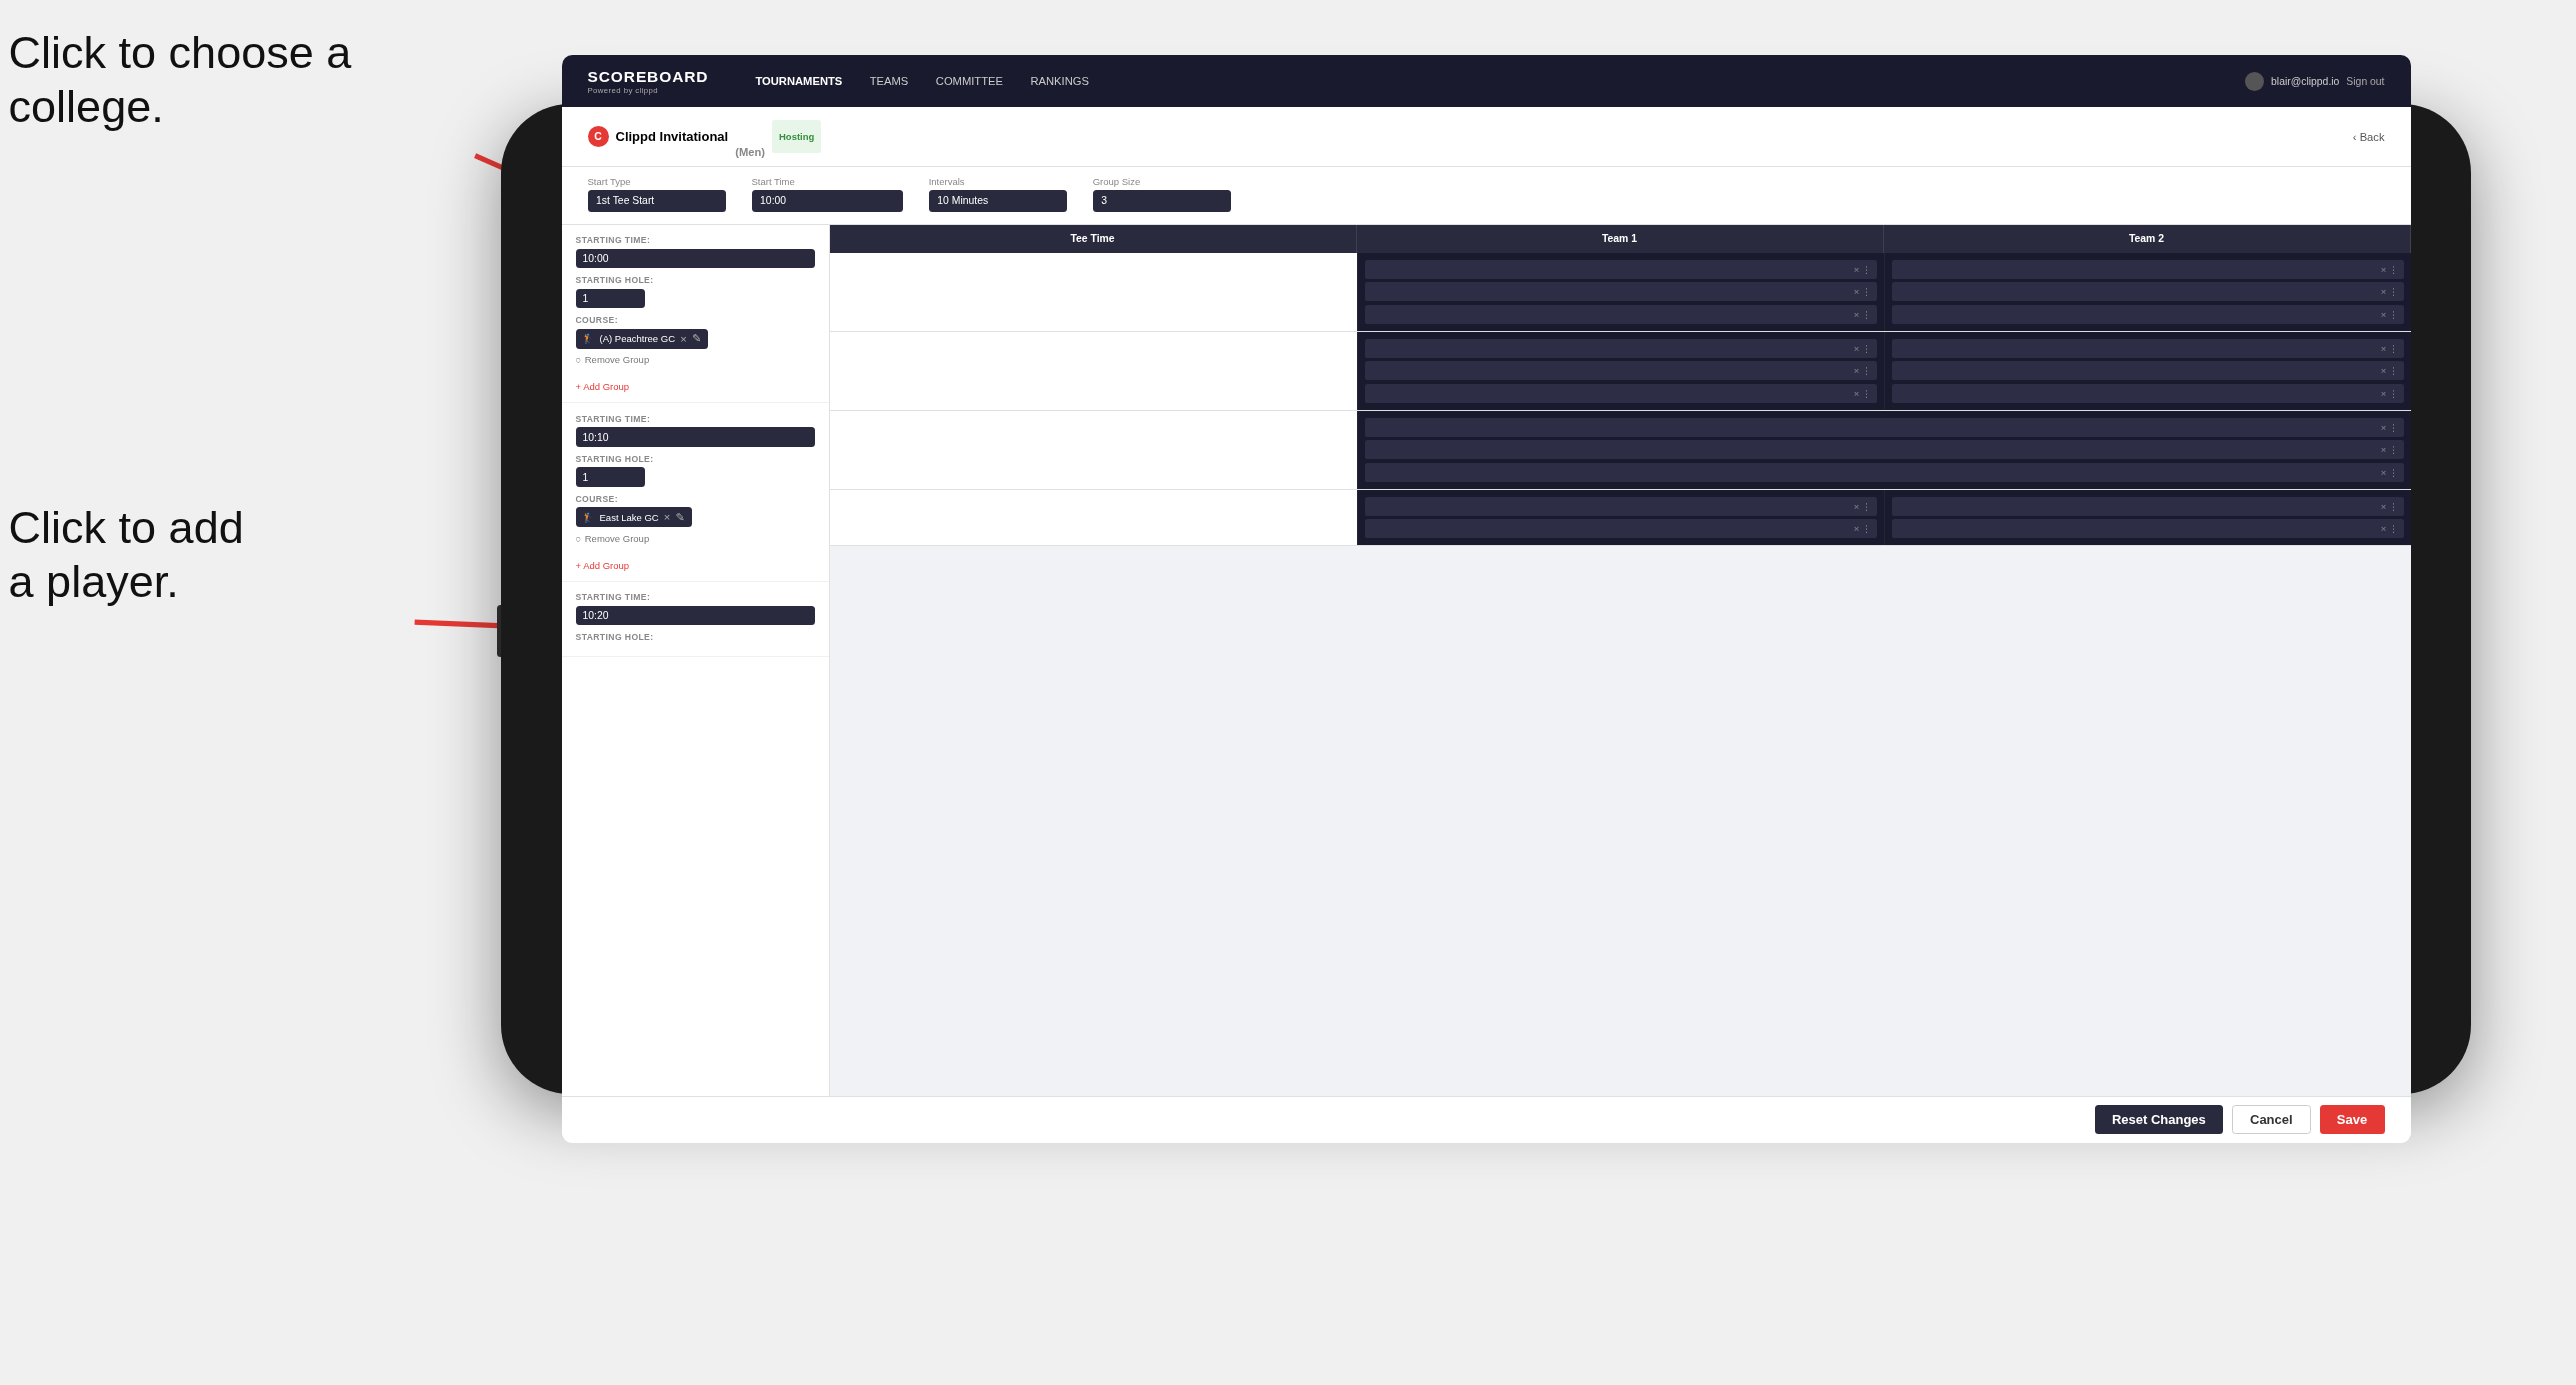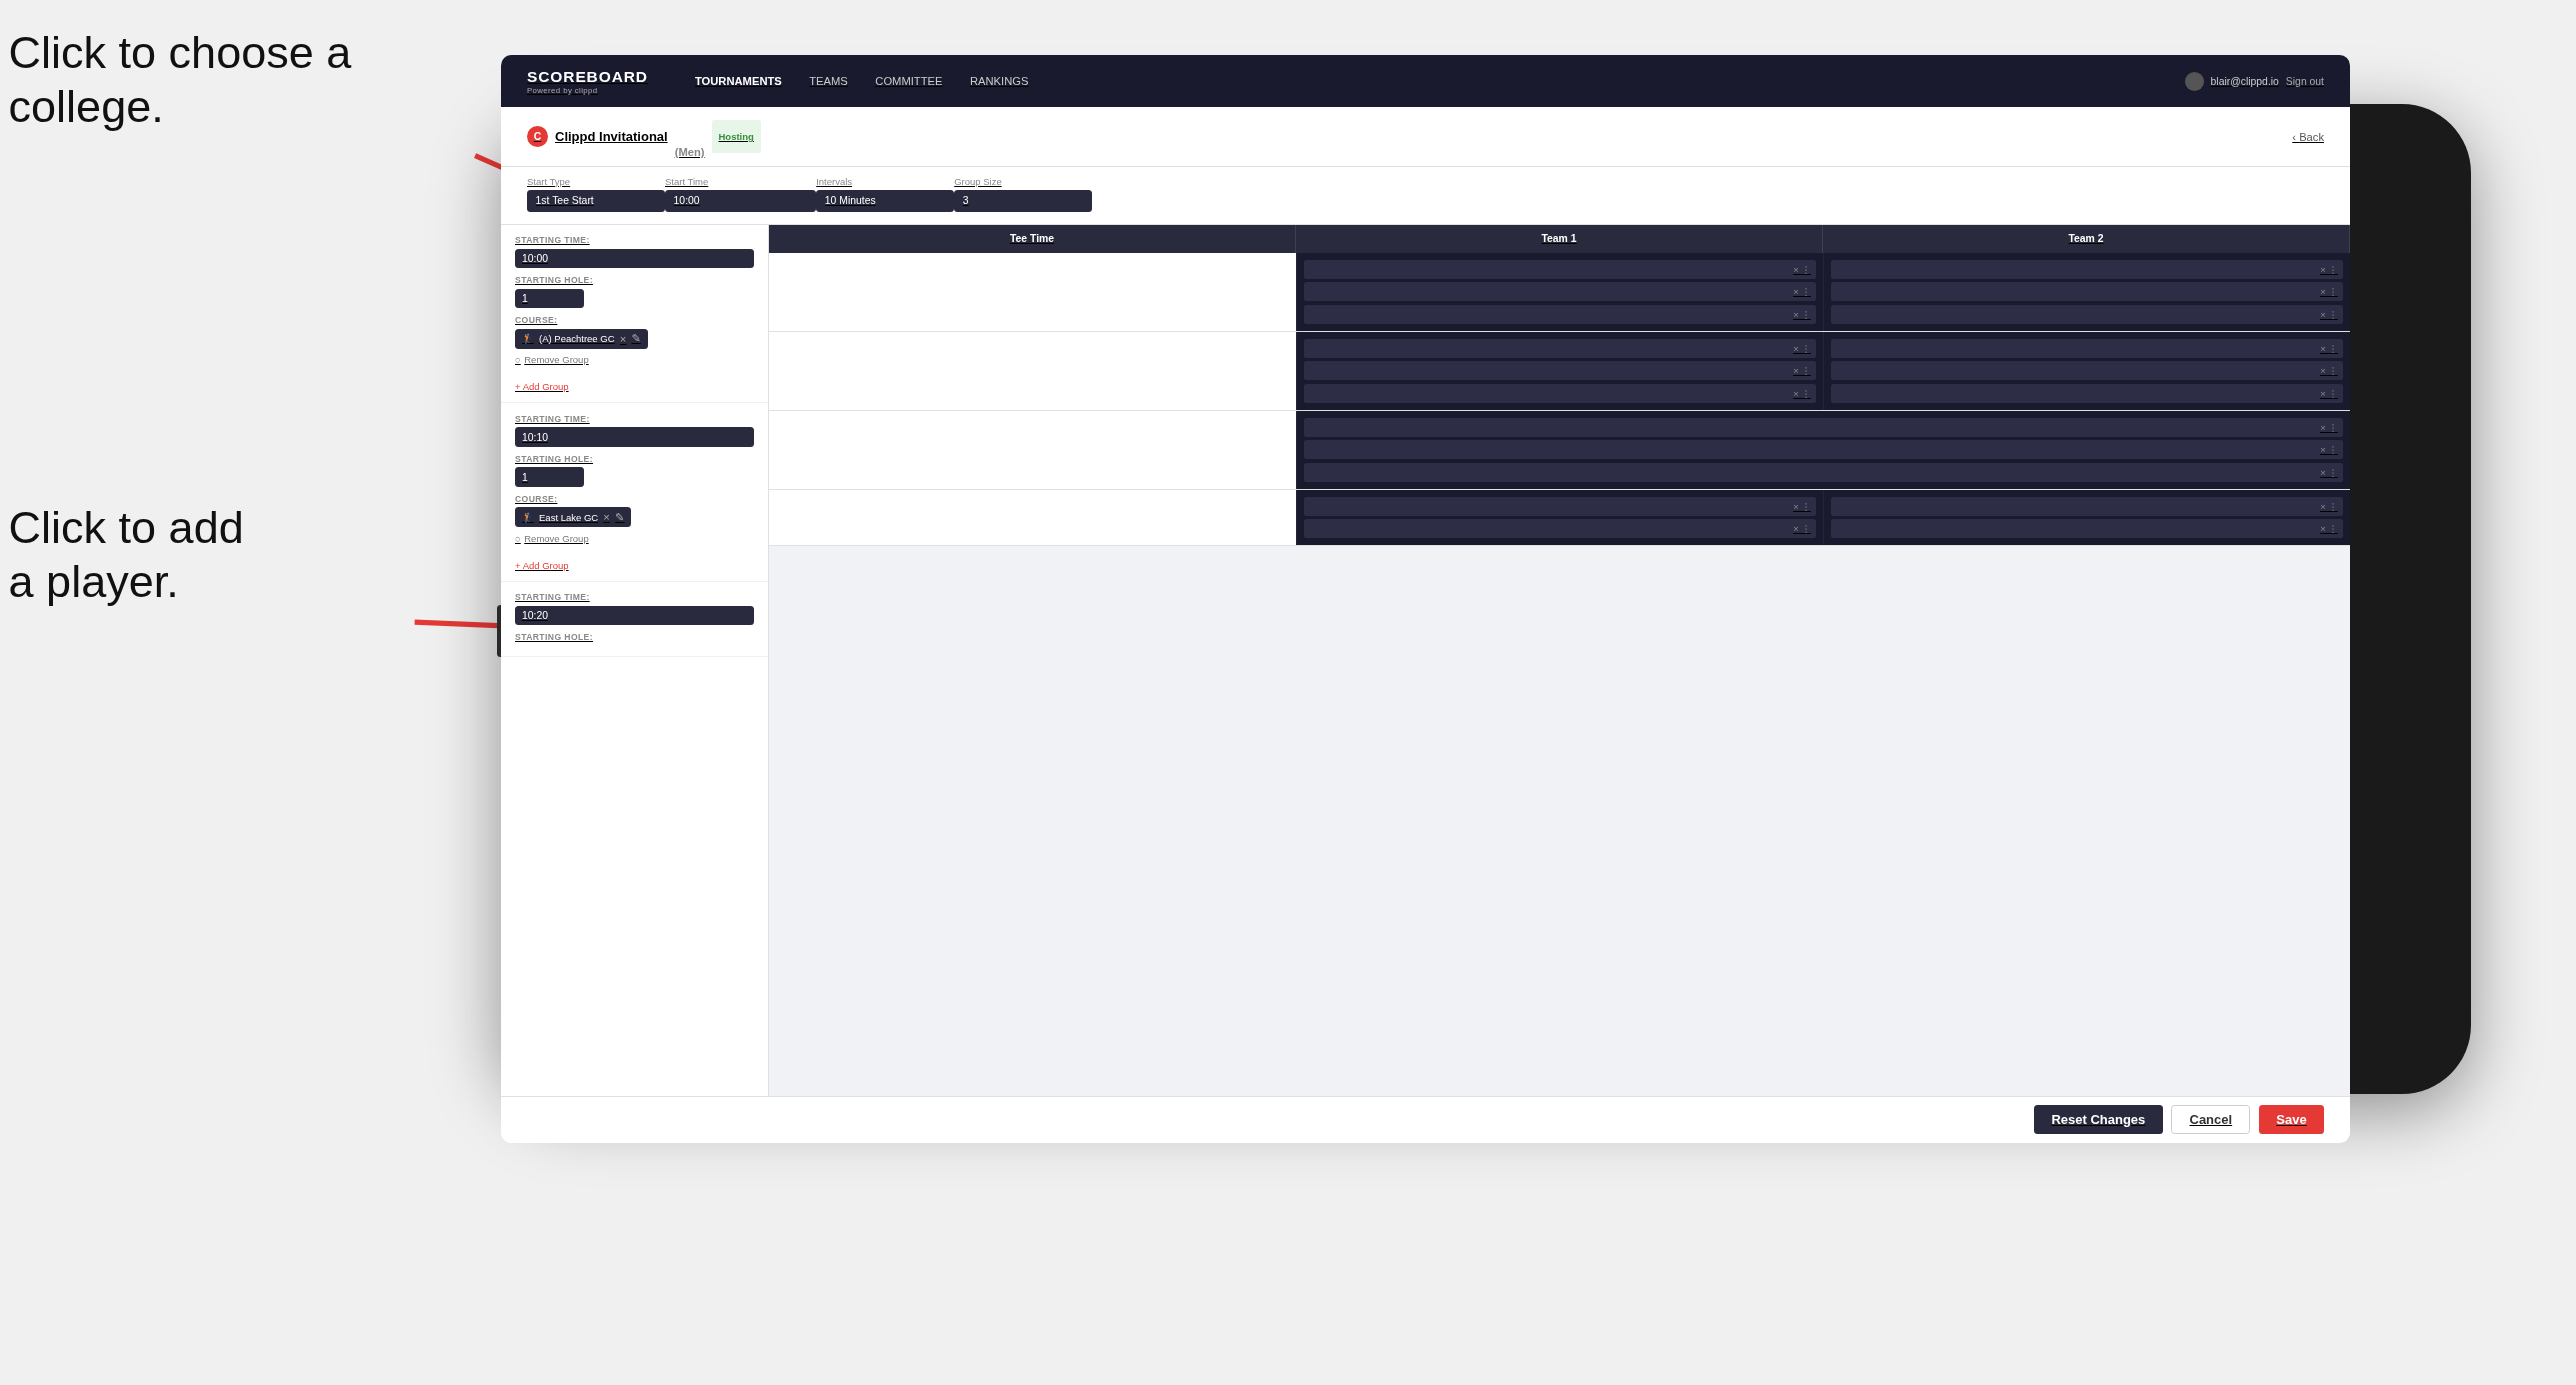--- a/index.html
+++ b/index.html
@@ -34,22 +34,21 @@
       position: absolute;
       top: 104px;
       left: 501px;
       width: 1970px;
       height: 990px;
       background: #1a1a1a;
       border-radius: 69px;
       box-shadow: 0 17.3px 69px rgba(0,0,0,0.4);
       display: flex;
       align-items: center;
-      justify-content: flex-start;
-      text-decoration: underline;
+      justify-content: center;
     }
     .tablet-screen {
       width: 1849px;
       height: 1088px;
       background: #f5f5f5;
       border-radius: 10.4px;
       overflow: hidden;
       display: flex;
       flex-direction: column;
     }
@@ -151,20 +150,21 @@
       color: #555;
       font-size: 11.2px;
       cursor: pointer;
     }
 
     
     .controls-row {
       background: white;
       padding: 8.6px 26px 12px;
       display: flex;
+      gap: 26px;
       border-bottom: 0.9px solid #e0e0e0;
       flex-shrink: 0;
     }
     .control-group {
       display: flex;
       flex-direction: column;
       gap: 3.5px;
     }
     .control-label {
       font-size: 9.5px;

